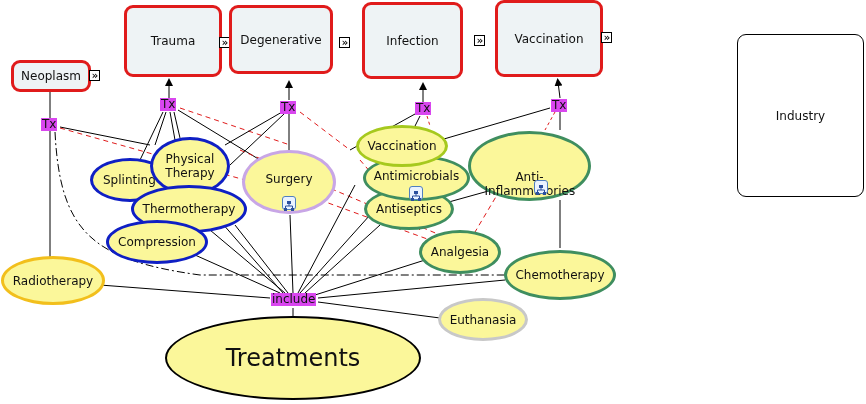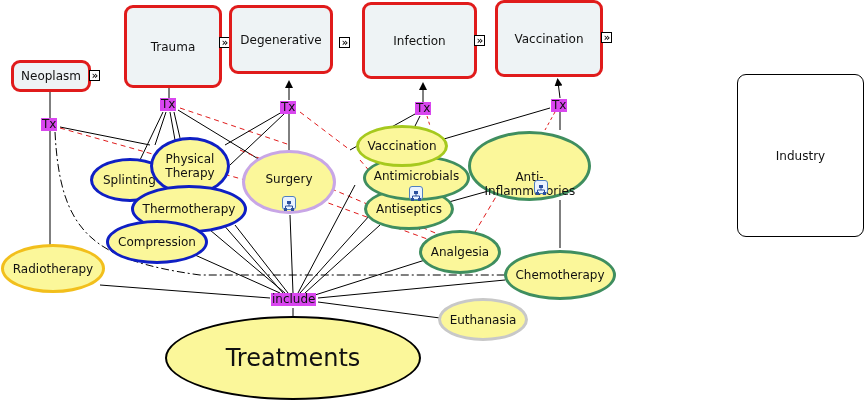--- a/index.html
+++ b/index.html
@@ -90,31 +90,31 @@
   <line x1="505" y1="280" x2="318" y2="298" stroke="#000"></line>
   <line x1="318" y1="302" x2="440" y2="318" stroke="#000"></line>
   <line x1="293" y1="308" x2="293" y2="318" stroke="#000"></line>
 </svg>
 
 <div class="box" style="left:11px;top:60px;width:80px;height:32px;">
   <span>Neoplasm</span>
 </div>
 <div class="expand" style="left:89px;top:70px;">»</div>
 
-<div class="box" style="left:124px;top:5px;width:98px;height:83px;">
+<div class="box" style="left:124px;top:5px;width:98px;height:72px;">
   <span>Trauma</span>
 </div>
 <div class="expand" style="left:219px;top:37px;">»</div>
 
 <div class="box" style="left:229px;top:5px;width:104px;height:69px;">
   <span>Degenerative</span>
 </div>
 <div class="expand" style="left:339px;top:37px;">»</div>
 
-<div class="box" style="left:362px;top:2px;width:115px;height:77px;">
+<div class="box" style="left:362px;top:2px;width:101px;height:77px;">
   <span>Infection</span>
 </div>
 <div class="expand" style="left:474px;top:35px;">»</div>
 
 <div class="box" style="left:495px;top:0px;width:108px;height:77px;">
   <span>Vaccination</span>
 </div>
 <div class="expand" style="left:601px;top:32px;">»</div>
 
 <span class="lbl" style="left:41px;top:118px;">Tx</span>
@@ -171,28 +171,28 @@
       <rect x="8" y="8" width="3" height="3" fill="#2a4f9e"></rect>
       <path d="M6 4 V6 M2.5 6 H9.5 M2.5 6 V8 M9.5 6 V8" stroke="#2a4f9e" fill="none"></path>
     </svg></div>
 
 <div class="node green" style="left:419px;top:230px;width:82px;height:44px;">
   <span>Analgesia</span>
 </div>
 <div class="node green" style="left:504px;top:250px;width:112px;height:50px;">
   <span>Chemotherapy</span>
 </div>
-<div class="node gold" style="left:1px;top:244px;width:104px;height:49px;text-align:center;">
+<div class="node gold" style="left:1px;top:256px;width:104px;height:49px;text-align:center;">
   <span>Radiotherapy</span>
 </div>
 <div class="node grey" style="left:438px;top:298px;width:90px;height:43px;">
   <span>Euthanasia</span>
 </div>
 
 <span class="lbl" style="left:271px;top:293px;">include</span>
 
 <div class="node black" style="left:165px;top:316px;width:256px;height:84px;font-size:24px;line-height:28px;">
   <span>Treatments</span>
 </div>
 
-<div class="industry" style="left:737px;top:34px;width:127px;height:163px;margin-top:40px;">
+<div class="industry" style="left:737px;top:34px;width:127px;height:163px;">
   <span>Industry</span>
 </div>
 
 </body></html>

